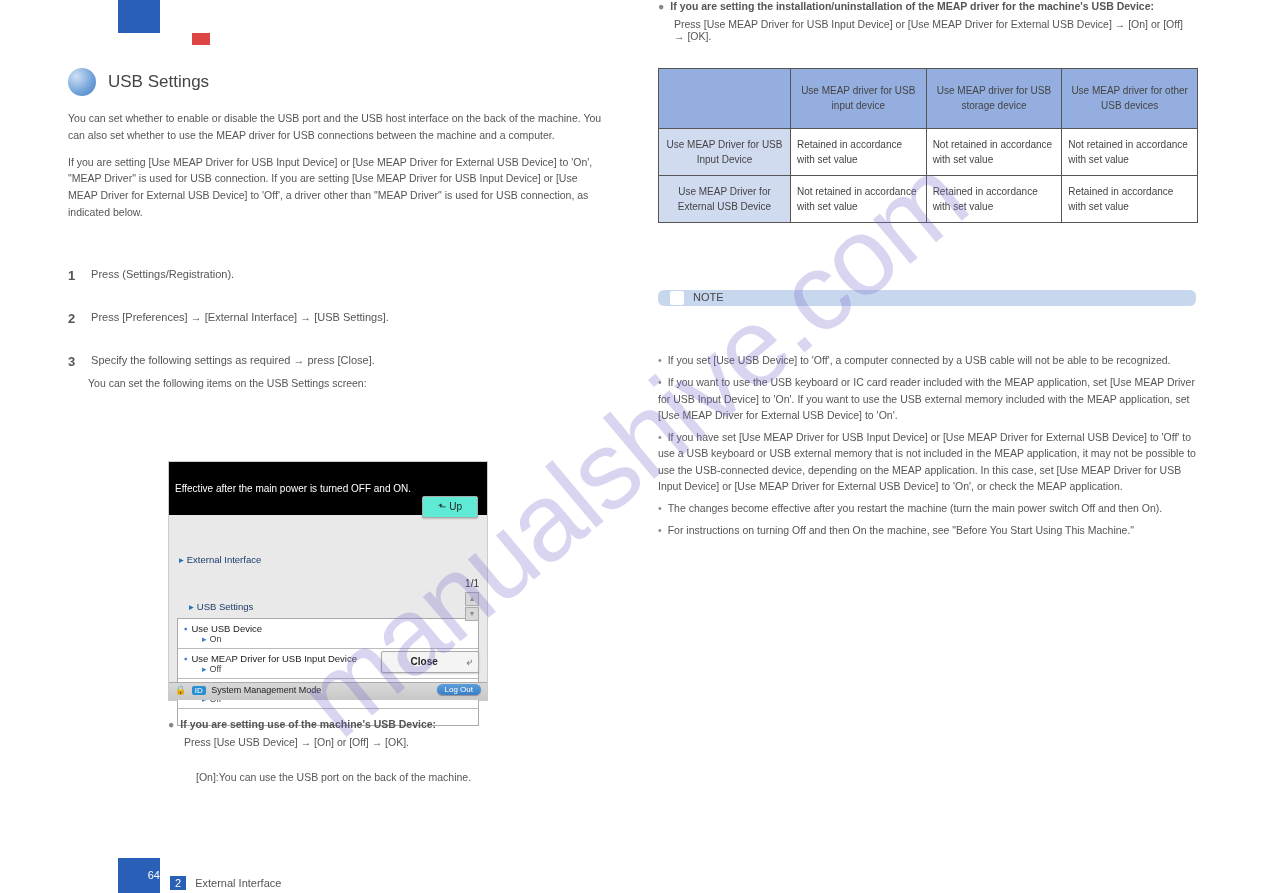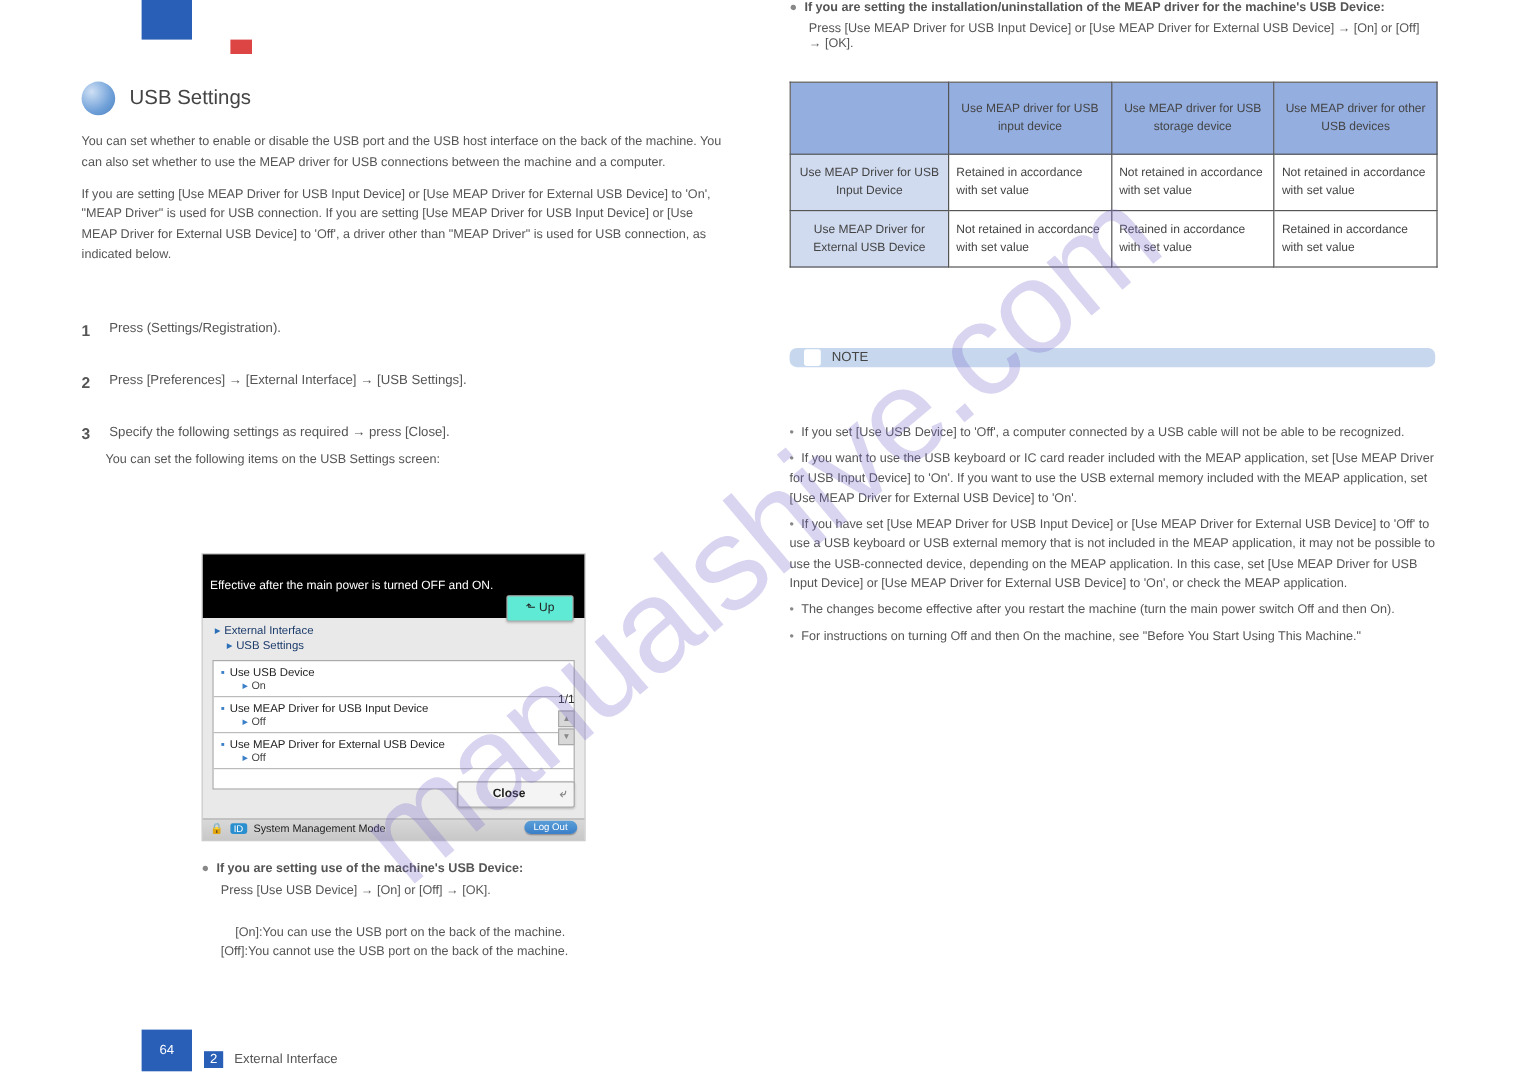--- a/index.html
+++ b/index.html
@@ -38,21 +38,21 @@
   .steps { position: absolute; left: 68px; top: 268px; width: 540px; font-size: 11px; color: #555; }
   .steps .step { margin-bottom: 28px; }
   .steps .num { font-weight: bold; font-size: 13px; display:inline-block; width: 20px; vertical-align: top; }
   .steps .txt { display:inline-block; width: 500px; vertical-align: top; }
   .steps .sub { margin-left: 20px; margin-top: 6px; font-size: 10.5px; line-height: 1.55; }
 
   
   .panel { position: absolute; left: 168px; top: 461px; width: 320px; height: 240px; background: #e9e9e9; border:1px solid #ccc; font-size: 10px; color: #222; }
   .panel .banner { background: #000000; color: #fff; padding: 21px 6px; font-size: 10px; }
   .panel .crumb { padding: 4px 8px 0 10px; }
-  .panel .crumb div { color: #1a3a6a; font-size: 9.5px; line-height: 1.4; }
+  .panel .crumb div { color: #1a3a6a; font-size: 9.5px; line-height: 1.4; margin-top: 34px; }
   .panel .crumb .arr { color:#2a6fb8; margin-right:3px; }
   .panel .upbtn { position:absolute; right:9px; top:34px; width:56px; height:22px; background:#5eead4; border:1px solid #aaa; border-radius:2px; text-align:center; line-height:20px; font-size:10px; box-shadow: 0 1px 2px rgba(0,0,0,0.2); }
   .panel .list { margin: 4px 8px 0 8px; border:1px solid #aaa; background:#fff; }
   .panel .list .row { border-bottom: 1px solid #bbb; padding: 4px 6px; font-size: 9.5px; }
   .panel .list .row:last-child { border-bottom:none; height:16px; }
   .panel .list .row .sq { color:#3a7fc8; margin-right:4px; }
   .panel .list .row .sv { margin-left: 18px; font-size:9px; color:#444; }
   .panel .list .row .sv .tri { color:#3a7fc8; margin-right:3px; }
   .panel .pg { position:absolute; right:8px; top:116px; font-size:10px; color:#333; }
   .panel .scrl { position:absolute; right:8px; top:130px; width:14px; }
@@ -71,21 +71,21 @@
   .rcol td { border:1px solid #555; padding: 8px 6px; line-height:1.5; vertical-align: middle; }
   .rcol td.hdr { background: #d0dbf0; text-align:center; }
   
   .note-box { position:absolute; left:658px; top:290px; width:538px; background:#c7d8ee; border-radius:6px; padding:1px 12px; font-size:11px; color:#444; }
   .note-body { position:absolute; left:658px; top:352px; width:538px; font-size:10.5px; color:#555; }
   .note-body ul { list-style:none; }
   .note-body li { margin-bottom: 6px; line-height:1.55; }
   .note-body li::before { content:"•"; color:#888; margin-right:6px; }
 
   
-  .ft-sq { position:absolute; left:118px; bottom:0; width:42px; height:35px; background:#2a5fb8; color:#fff; font-size:11px; text-align:center; line-height:35px; }
+  .ft-sq { position:absolute; left:118px; bottom:0; width:42px; height:35px; background:#2a5fb8; color:#fff; font-size:11px; text-align:right; line-height:35px; }
 </style>
 </head>
 <body>
 
 <div class="watermark">manualshive.com</div>
 
 <div class="hdr-sq" style="left:118px; top:0; width:42px; height:33px;"></div>
 <div class="hdr-red" style="left:192px; top:33px;"></div>
 
 <div class="circ"></div>
@@ -146,21 +146,20 @@
     <span class="id">ID</span>
     <span>System Management Mode</span>
     <span class="lo">Log Out</span>
   </div>
 </div>
 
 <div style="position:absolute; left:168px; top:718px; width:440px; font-size:10.5px; color:#555;">
   <div style="margin-bottom:6px;"><span style="color:#888; margin-right:6px;">●</span><b>If you are setting use of the machine's USB Device:</b></div>
   <div style="margin-left:16px; margin-bottom:23px;">Press [Use USB Device] → [On] or [Off] → [OK].</div>
   <div style="margin-left:16px;padding-left:12px;"><span class="lbl">[On]:</span><span>You can use the USB port on the back of the machine.</span></div>
-  <div style="margin-left:16px; margin-top:4px;"><span class="lbl">[Off]:</span><span>You cannot use the USB port on the back of the machine.</span></div>
 </div>
 
 <div style="position:absolute; left:658px; top:0; width:538px; font-size:10.5px; color:#555;">
   <div style="margin-bottom:6px;"><span style="color:#888; margin-right:6px;">●</span><b>If you are setting the installation/uninstallation of the MEAP driver for the machine's USB Device:</b></div>
   <div style="margin-left:16px;">Press [Use MEAP Driver for USB Input Device] or [Use MEAP Driver for External USB Device] → [On] or [Off] → [OK].</div>
 </div>
 
 <div class="rcol">
   <table>
     <tbody>

